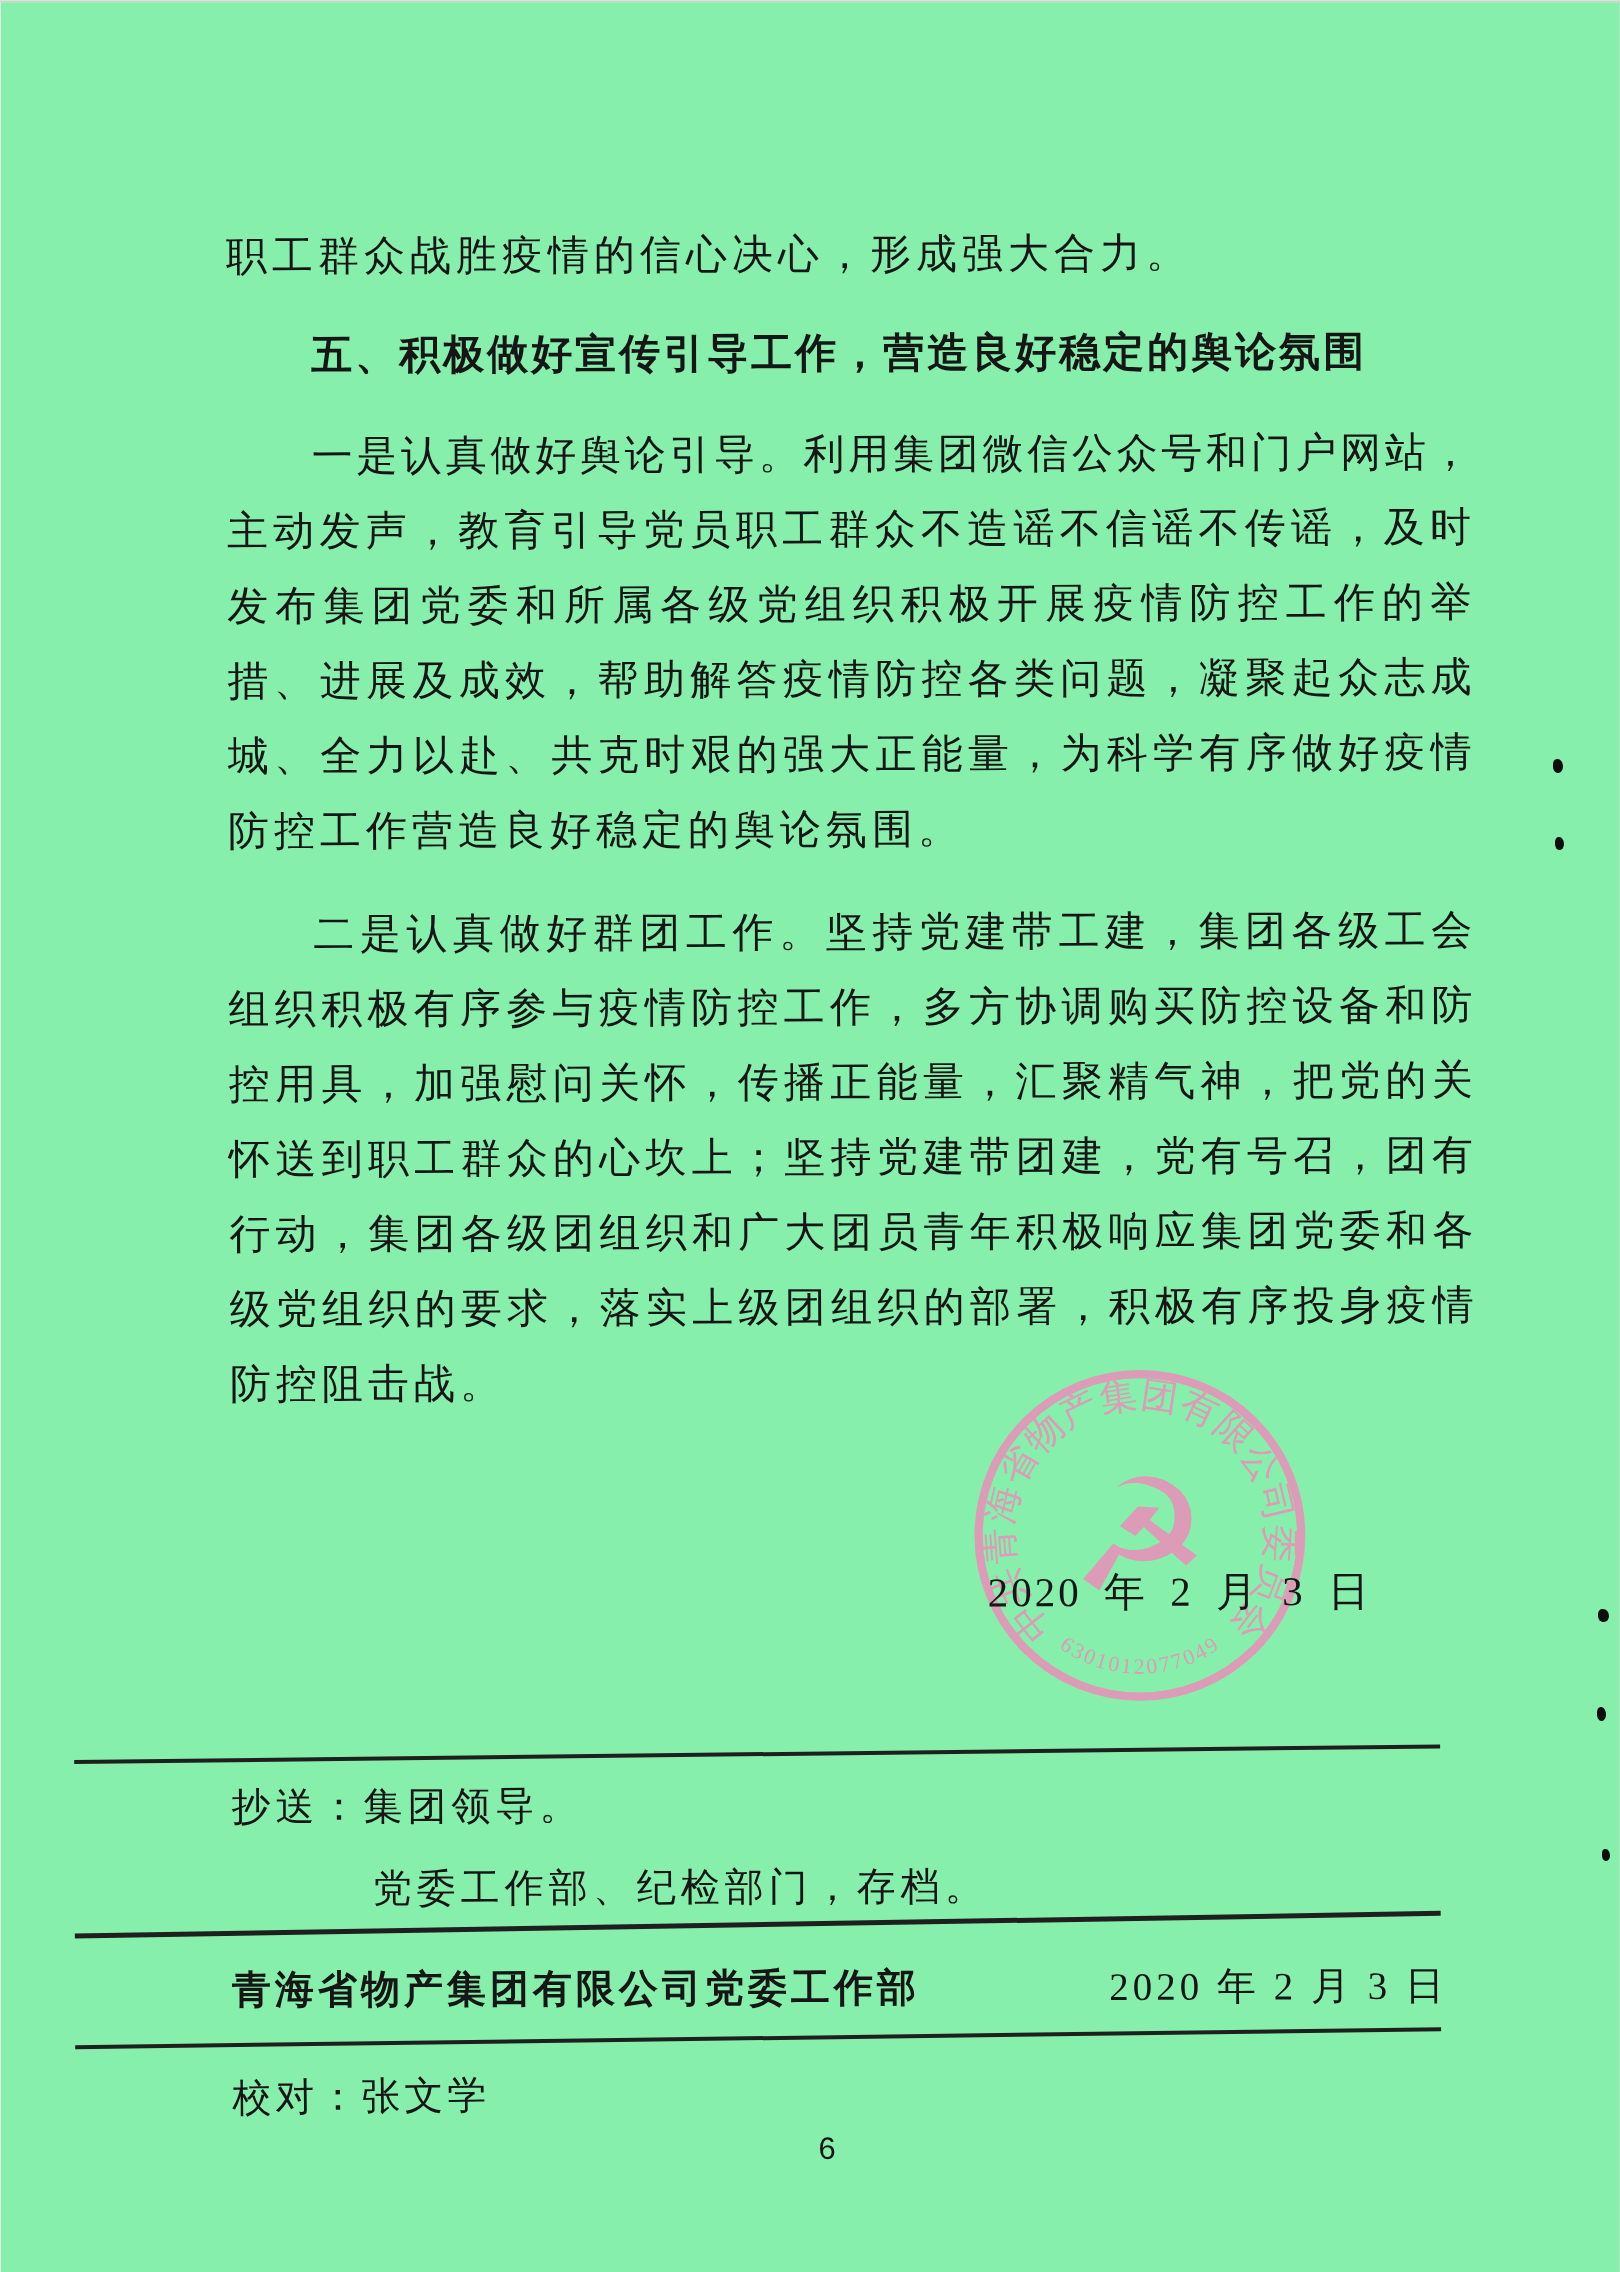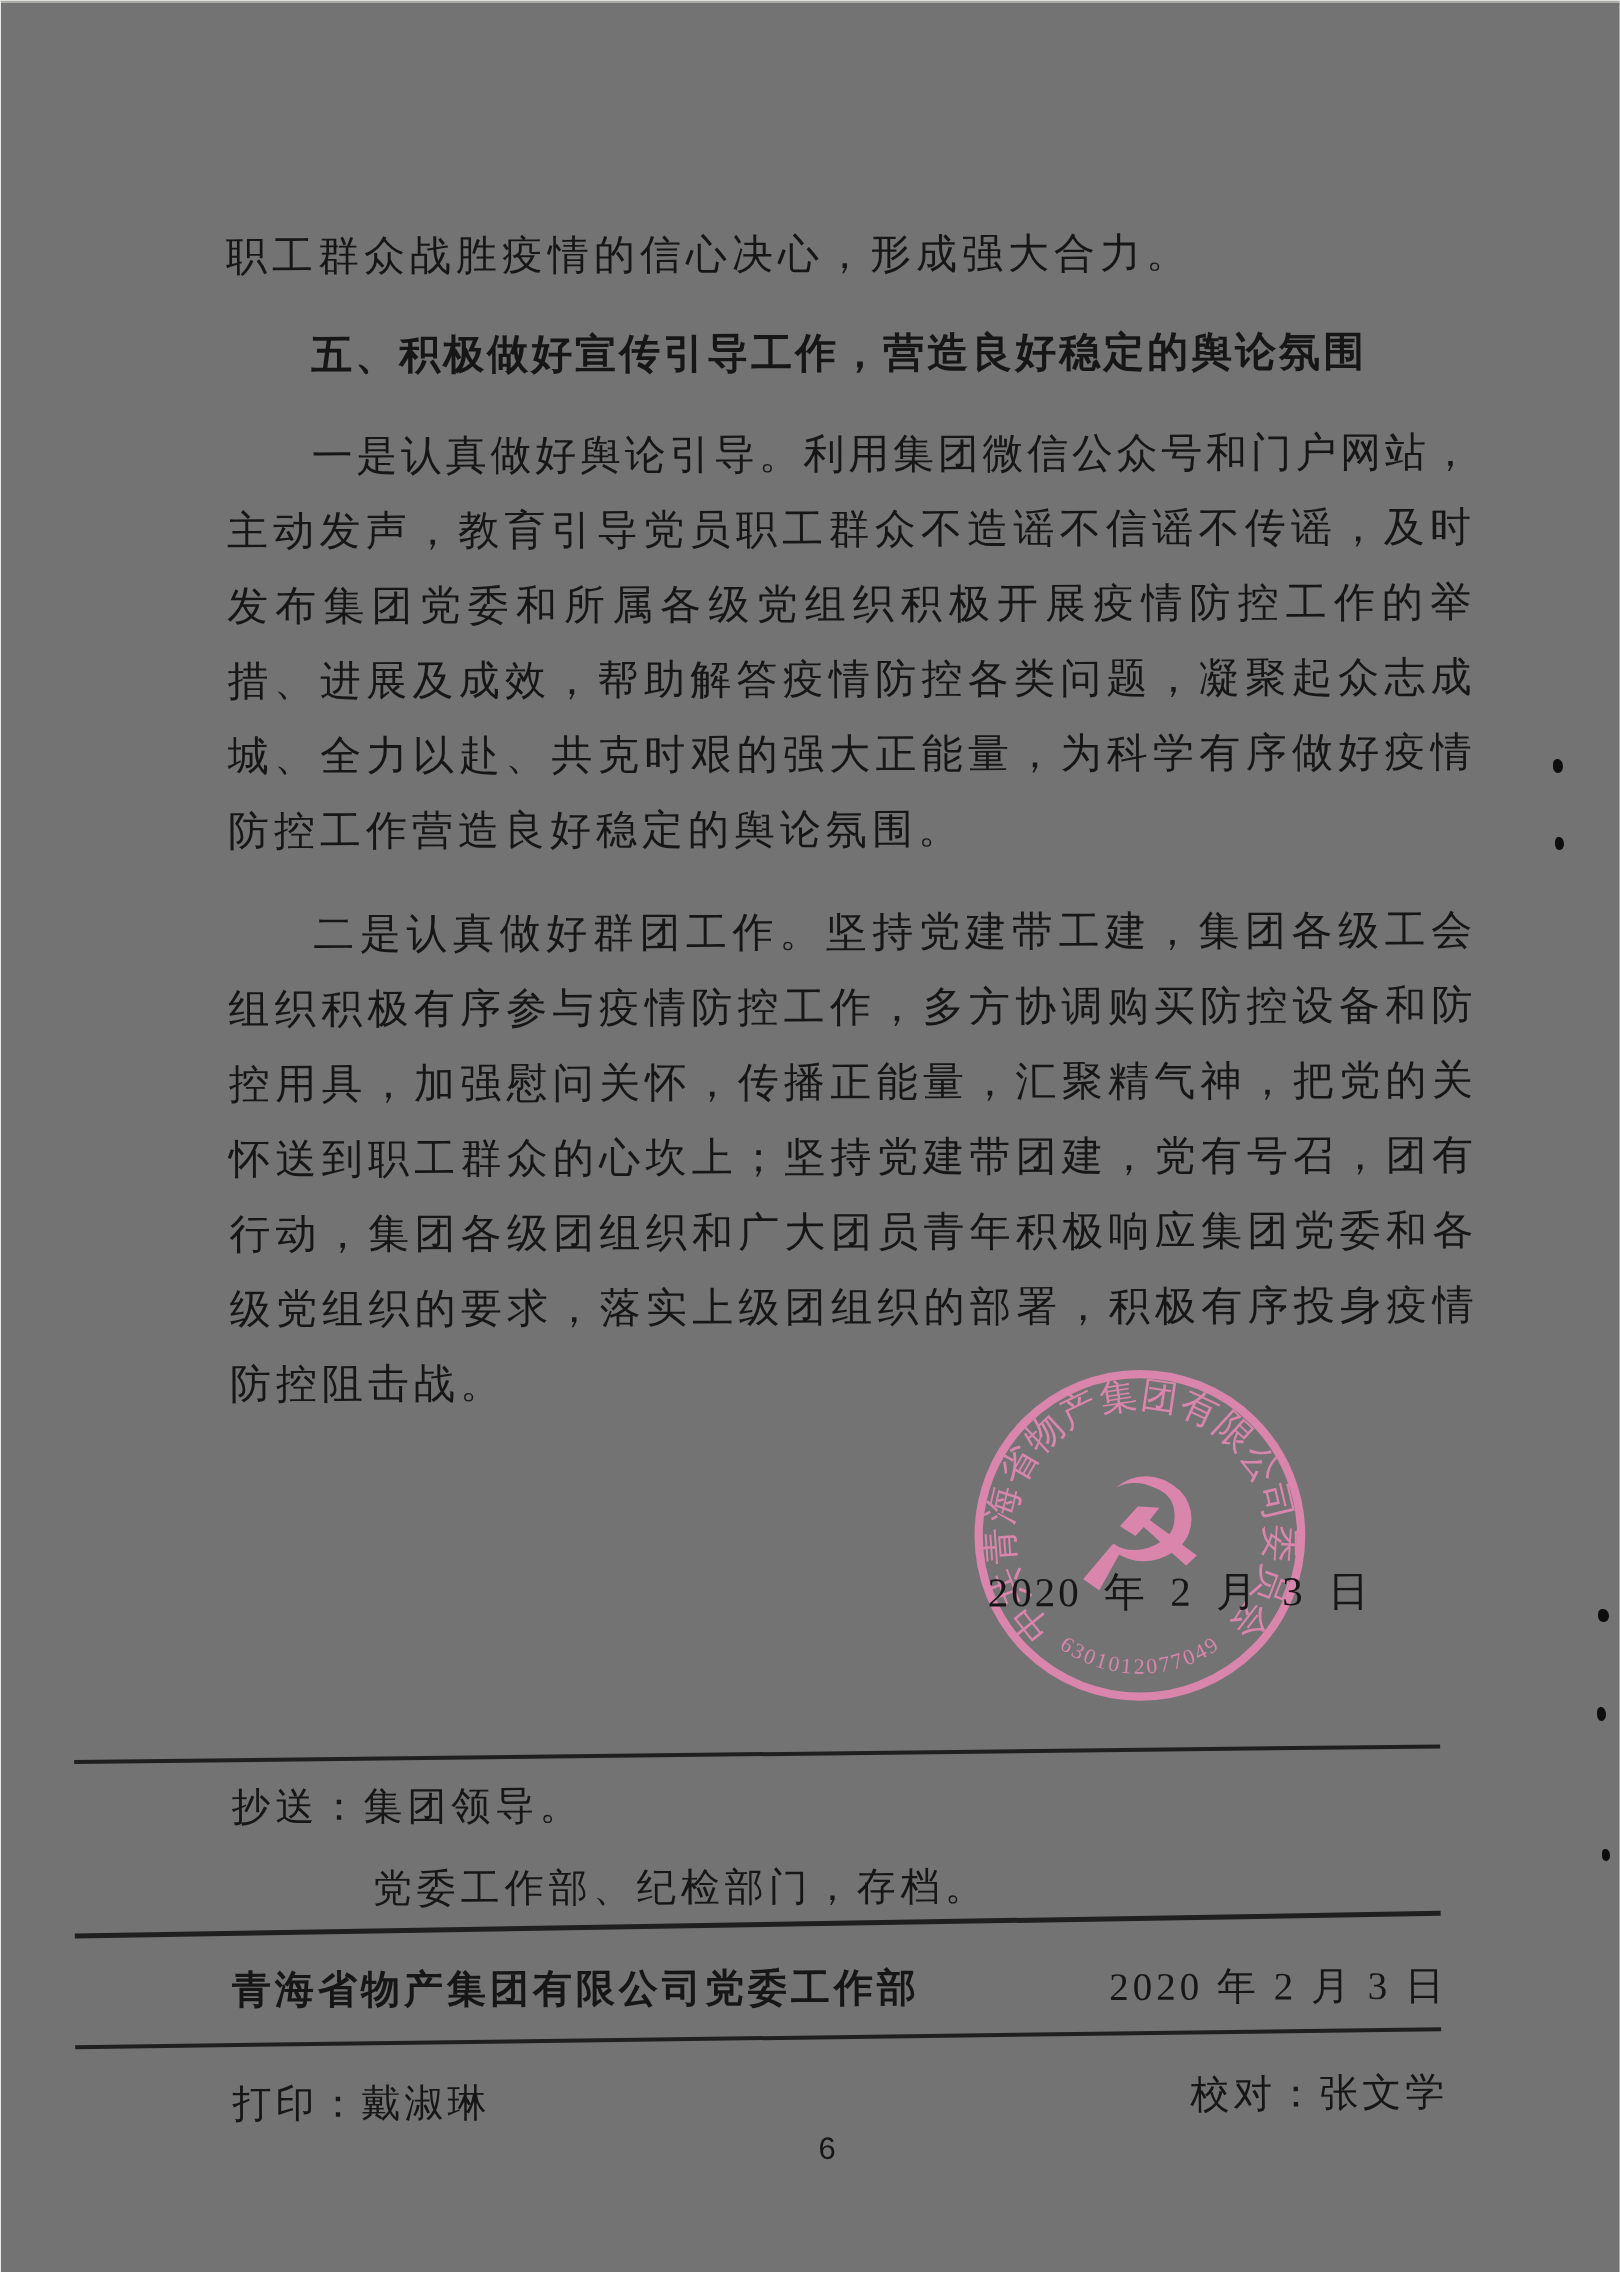--- a/index.html
+++ b/index.html
@@ -1,19 +1,19 @@
 <!DOCTYPE html>
 <html lang="zh" style="font-size:8px"><head>
 <meta charset="utf-8">
 <style>
   html,body{margin:0;padding:0;background:#888;}
   .page{
     position:relative;
     width:1621px;height:2273px;
-    background:#737373;
+    background:#86efac;
     overflow:hidden;
     font-family:"Liberation Serif","DejaVu Serif",serif;
     color:#161616;
     box-shadow:inset 0 0 0 1px #e9e9e5;
   }
   .scan-edge{position:absolute;background:#d9d9d3;opacity:.55;}
   .edge-top{left:0;top:0;width:100%;height:2.5px;}
   .edge-right{right:0;top:0;width:2px;height:100%;}
 
   .content{position:absolute;left:0;top:0;width:100%;height:100%;transform:rotate(-0.2deg);}
@@ -128,21 +128,20 @@
     <div class="hr hr2"></div>
 
     <div class="frow">
       <span class="issuer">青海省物产集团有限公司党委工作部</span>
       <span class="fdate">2020 年 2 月 3 日</span>
     </div>
 
     <div class="hr hr3"></div>
 
     <div class="frow frow2">
-      <span class="fplain">打印：戴淑琳</span>
       <span class="fplain proof">校对：张文学</span>
     </div>
 
     <div class="pagenum">6</div>
   </div>
 
   <div class="speck" style="left:1553px;top:759px;width:10px;height:14px;"></div>
   <div class="speck" style="left:1555px;top:837px;width:9px;height:13px;"></div>
   <div class="speck" style="left:1598px;top:1609px;width:11px;height:13px;"></div>
   <div class="speck" style="left:1597px;top:1707px;width:9px;height:14px;"></div>

